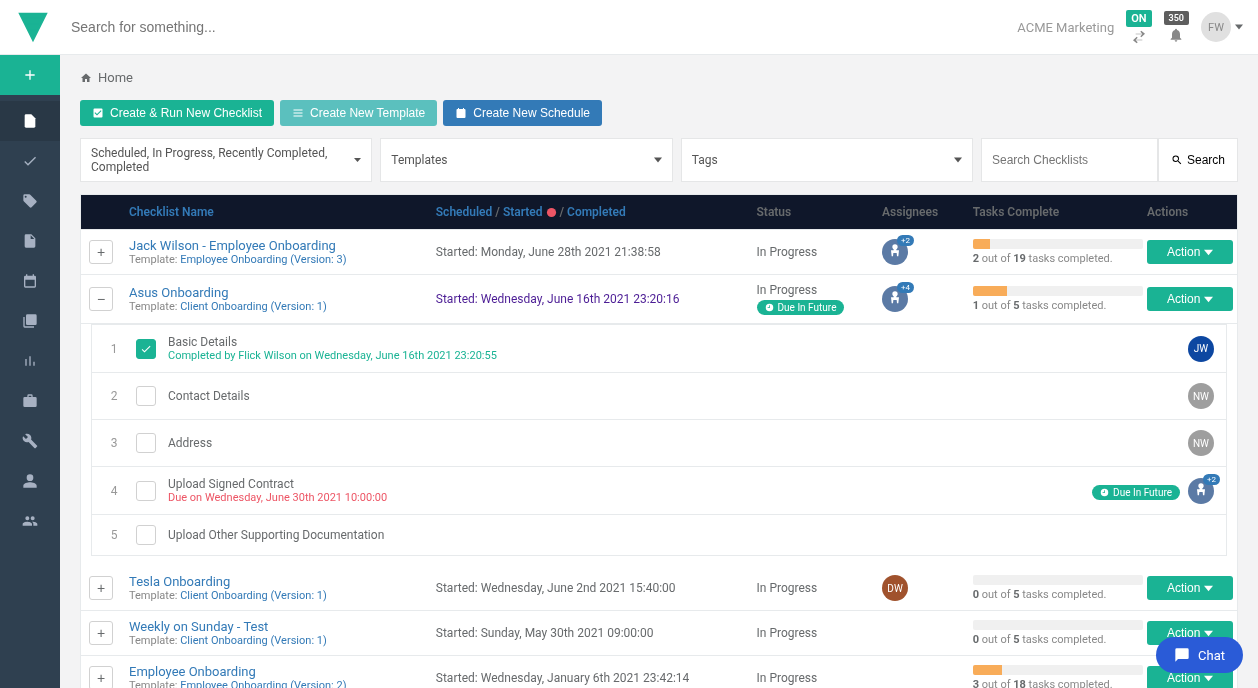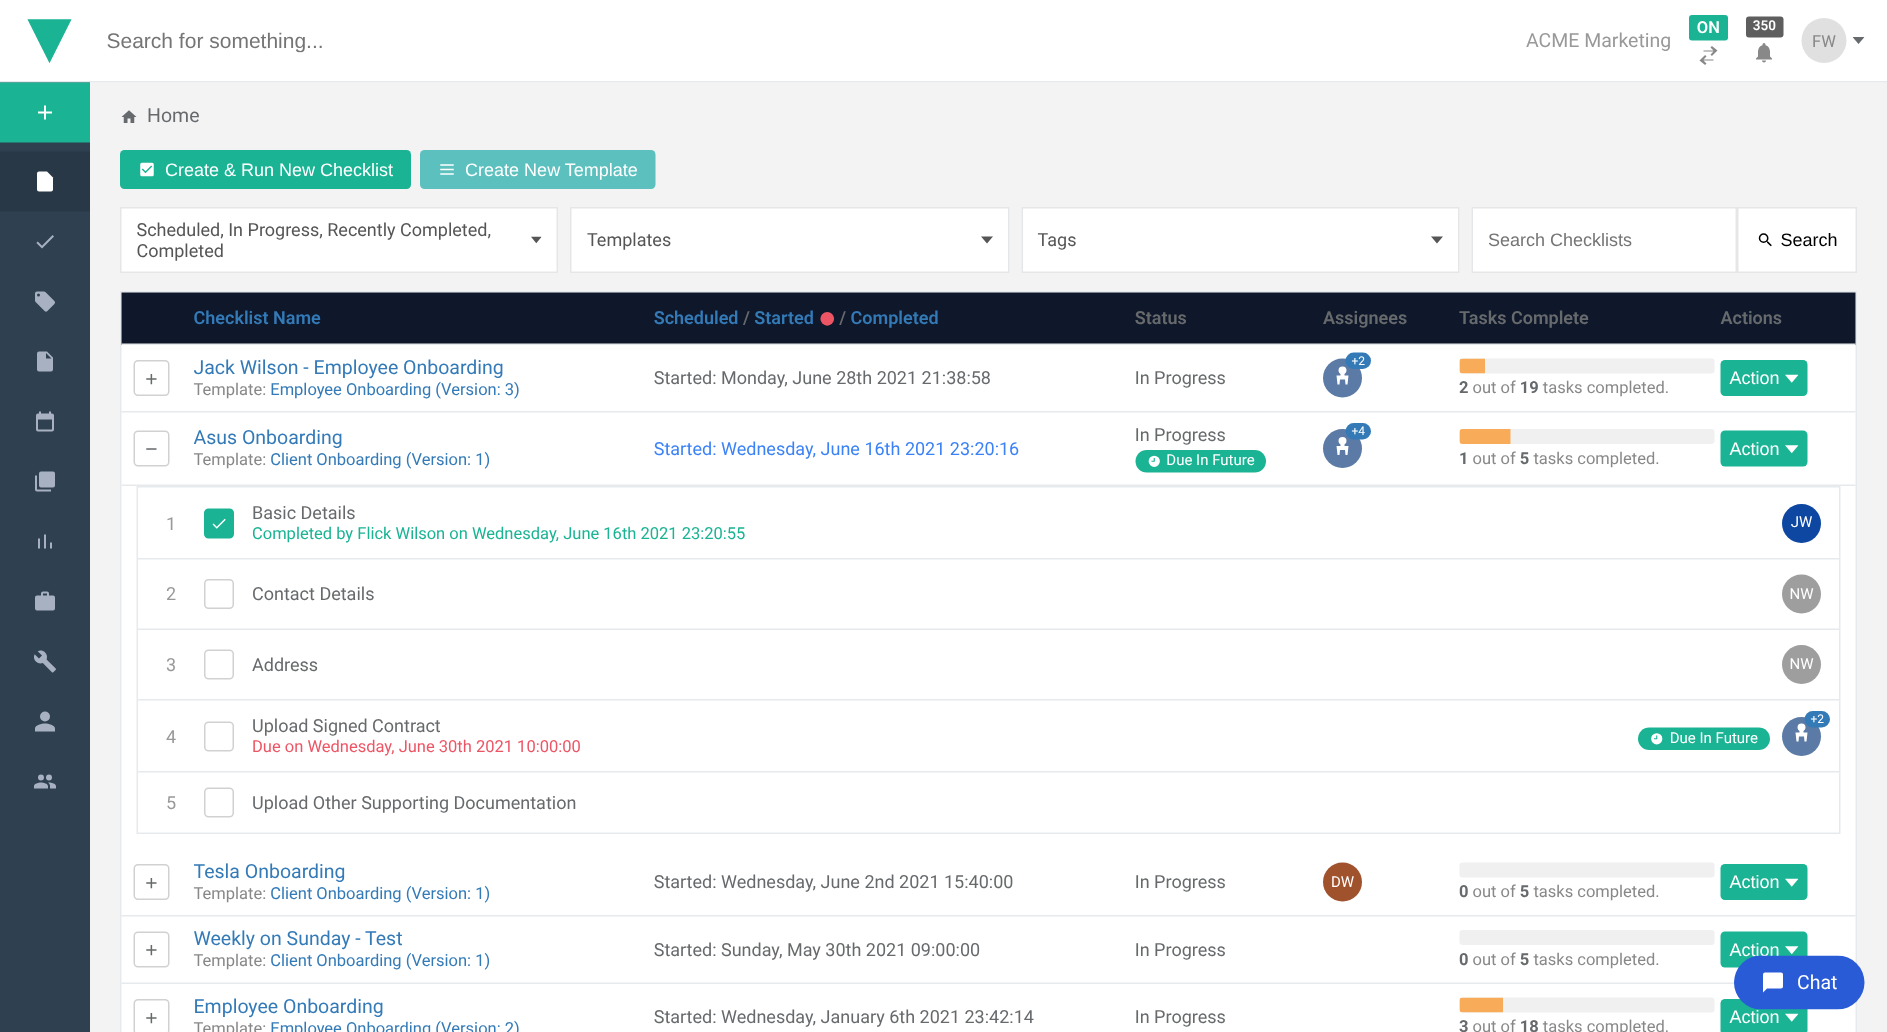--- a/index.html
+++ b/index.html
@@ -57,21 +57,21 @@
 .avatar-circle { width: 26px; height: 26px; border-radius: 50%; background: #5b7aa5; display: inline-flex; align-items: center; justify-content: center; color: #fff; font-size: 10px; position: relative; }
 .avatar-circle.orange { background: #a0522d; }
 .avatar-circle.blue { background: #0d47a1; }
 .avatar-circle.gray { background: #9e9e9e; }
 .avatar-circle.mask { background: #5b7aa5; }
 .avatar-plus { position: absolute; top: -4px; right: -6px; background: #337ab7; color: #fff; font-size: 8px; padding: 1px 4px; border-radius: 8px; }
 .progress { width: 170px; height: 10px; background: #f0f0f0; border-radius: 2px; overflow: hidden; margin-bottom: 3px; }
 .progress-bar { height: 100%; background: #f8ac59; }
 .progress-text { font-size: 11px; color: #888; }
 .progress-text b { color: #676a6c; }
-.action-btn { background: #1ab394; color: #fff; border: none; padding: 5px 6px; border-radius: 3px; font-size: 12px; cursor: pointer; display: inline-flex; align-items: center; gap: 4px; }
+.action-btn { background: #1ab394; color: #fff; border: none; padding: 5px 20px; border-radius: 3px; font-size: 12px; cursor: pointer; display: inline-flex; align-items: center; gap: 4px; }
 .action-btn svg { width: 9px; height: 9px; }
 .sub-table { margin: 0 10px 10px 10px; border: 1px solid #e7eaec; }
 .sub-row { display: flex; align-items: center; border-bottom: 1px solid #e7eaec; padding: 10px 12px; font-size: 12px; }
 .sub-row:last-child { border-bottom: none; }
 .sub-num { width: 20px; color: #999; text-align: center; }
 .sub-check { width: 20px; height: 20px; border: 1px solid #d1d1d1; border-radius: 3px; margin: 0 12px; display: flex; align-items: center; justify-content: center; }
 .sub-check.done { background: #1ab394; border-color: #1ab394; color: #fff; }
 .sub-check svg { width: 12px; height: 12px; }
 .sub-content { flex: 1; }
 .sub-title { color: #676a6c; }
@@ -193,20 +193,26 @@
             <path fill="currentColor" d="M19 3H5a2 2 0 00-2 2v14a2 2 0 002 2h14a2 2 0 002-2V5a2 2 0 00-2-2zm-9 14l-5-5 1.41-1.41L10 14.17l7.59-7.59L19 8l-9 9z"></path>
           </svg>
         <span>Create &amp; Run New Checklist</span>
       </button>
       <button class="btn btn-teal-light">
         <svg viewBox="0 0 24 24">
             <path fill="currentColor" d="M3 5h18v2H3V5zm0 6h18v2H3v-2zm0 6h18v2H3v-2z"></path>
           </svg>
         <span>Create New Template</span>
       </button>
+      <button class="btn btn-blue">
+        <svg viewBox="0 0 24 24">
+            <path fill="currentColor" d="M19 4h-1V2h-2v2H8V2H6v2H5a2 2 0 00-2 2v14a2 2 0 002 2h14a2 2 0 002-2V6a2 2 0 00-2-2z"></path>
+          </svg>
+        <span>Create New Schedule</span>
+      </button>
     </div>
 
     <div class="filter-row">
       <div class="dropdown wide">
         <span>Scheduled, In Progress, Recently Completed, Completed</span>
         <svg class="caret" viewBox="0 0 10 10">
             <path fill="currentColor" d="M0 2 L10 2 L5 8 Z"></path>
           </svg>
       </div>
       <div class="dropdown wide">
@@ -282,21 +288,21 @@
       </div>
 
       <div class="trow">
         <div class="col-expand">
             <button class="expand-btn">−</button>
           </div>
         <div class="col-name">
           <div class="link link-name">Asus Onboarding</div>
           <div class="template-line"><span>Template: </span><span class="template-link">Client Onboarding (Version: 1)</span></div>
         </div>
-        <div class="col-started" style="color:#3b82f6;">Started: Wednesday, June 16th 2021 23:20:16</div>
+        <div class="col-started" style="color:#4c1d95;">Started: Wednesday, June 16th 2021 23:20:16</div>
         <div class="col-status">
           <div class="status-inprogress">In Progress</div>
           <div class="due-badge">
               <svg viewBox="0 0 24 24">
                 <path fill="currentColor" d="M12 2a10 10 0 100 20 10 10 0 000-20zm1 11H7v-2h4V6h2v7z"></path>
               </svg>
               <span>Due In Future</span>
             </div>
         </div>
         <div class="col-assignees">

